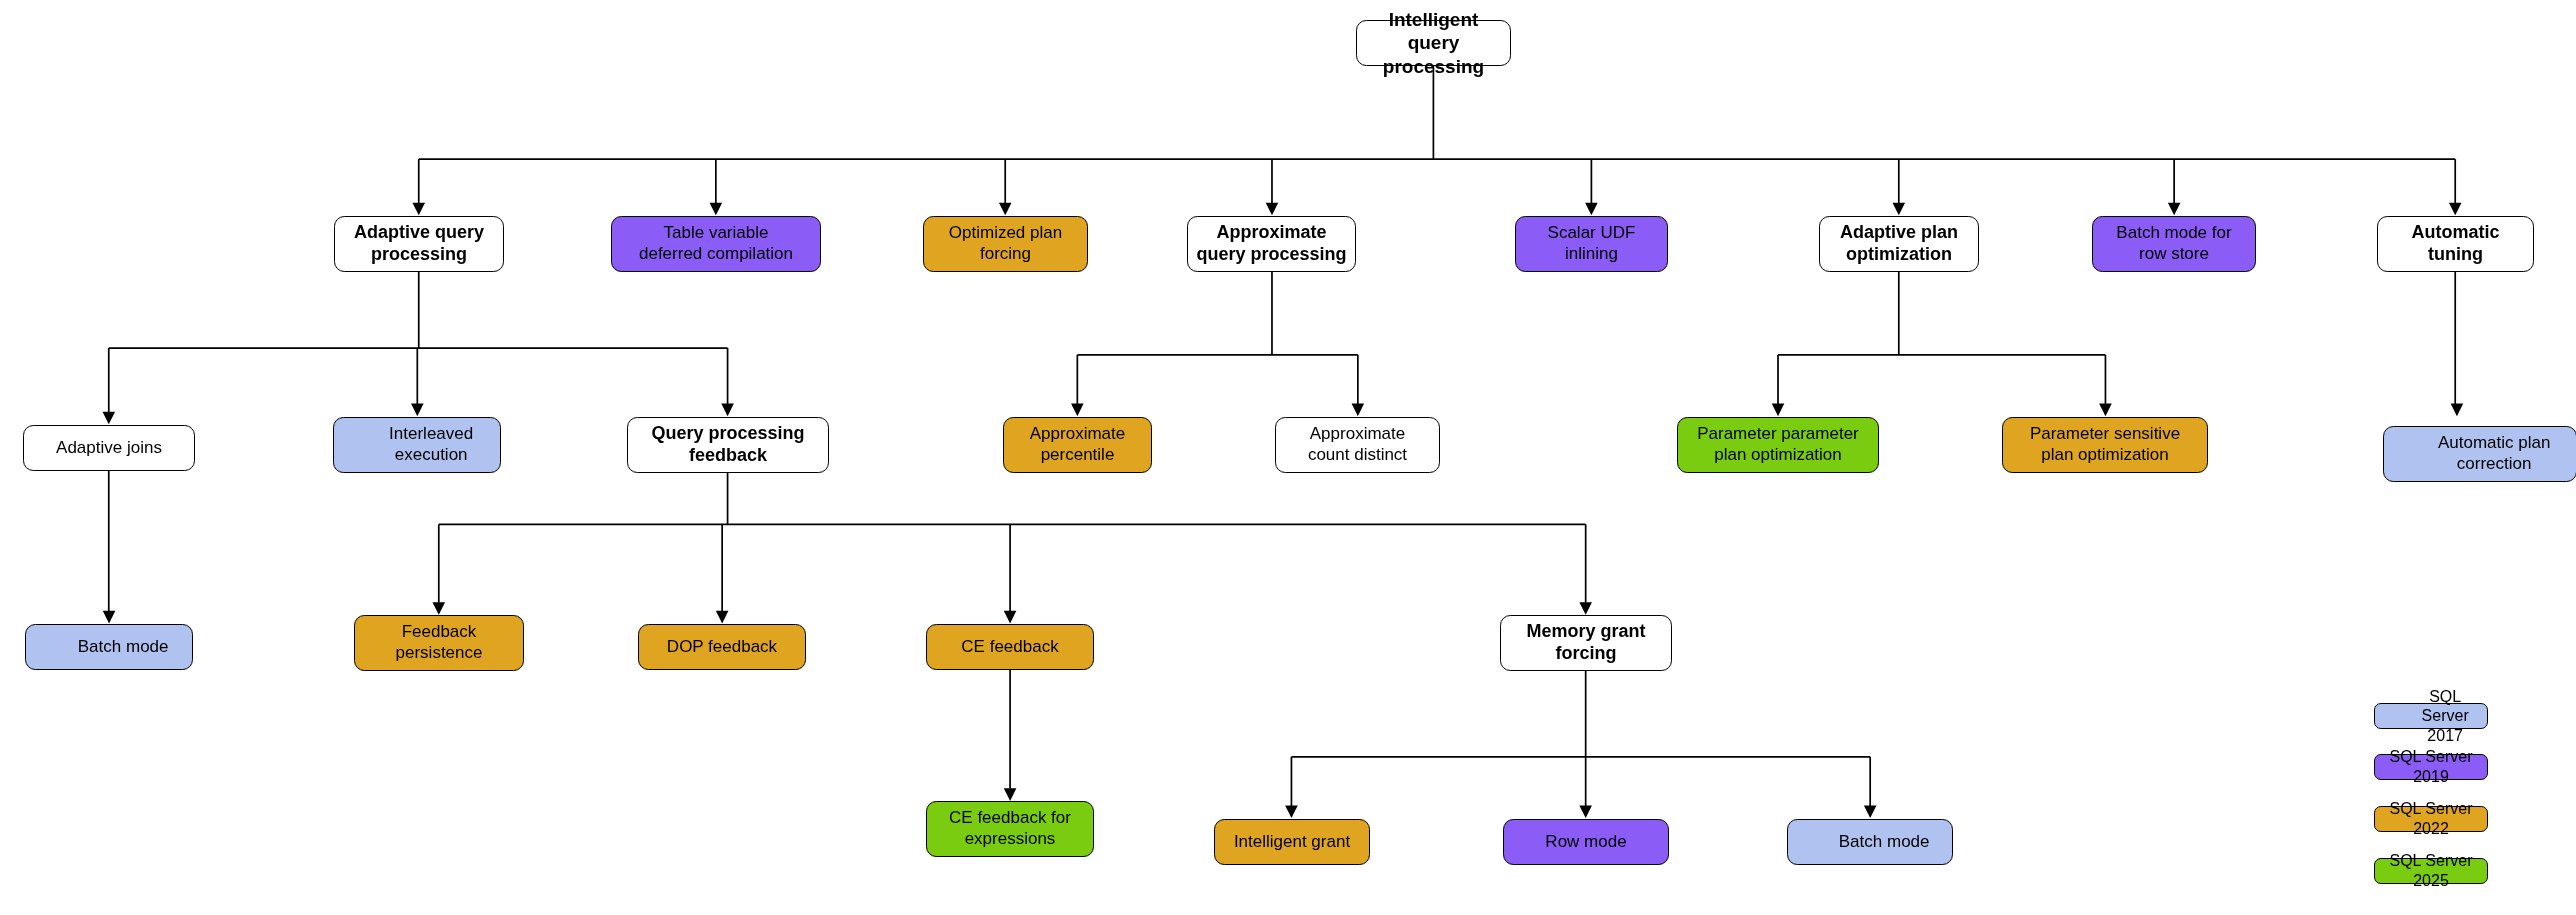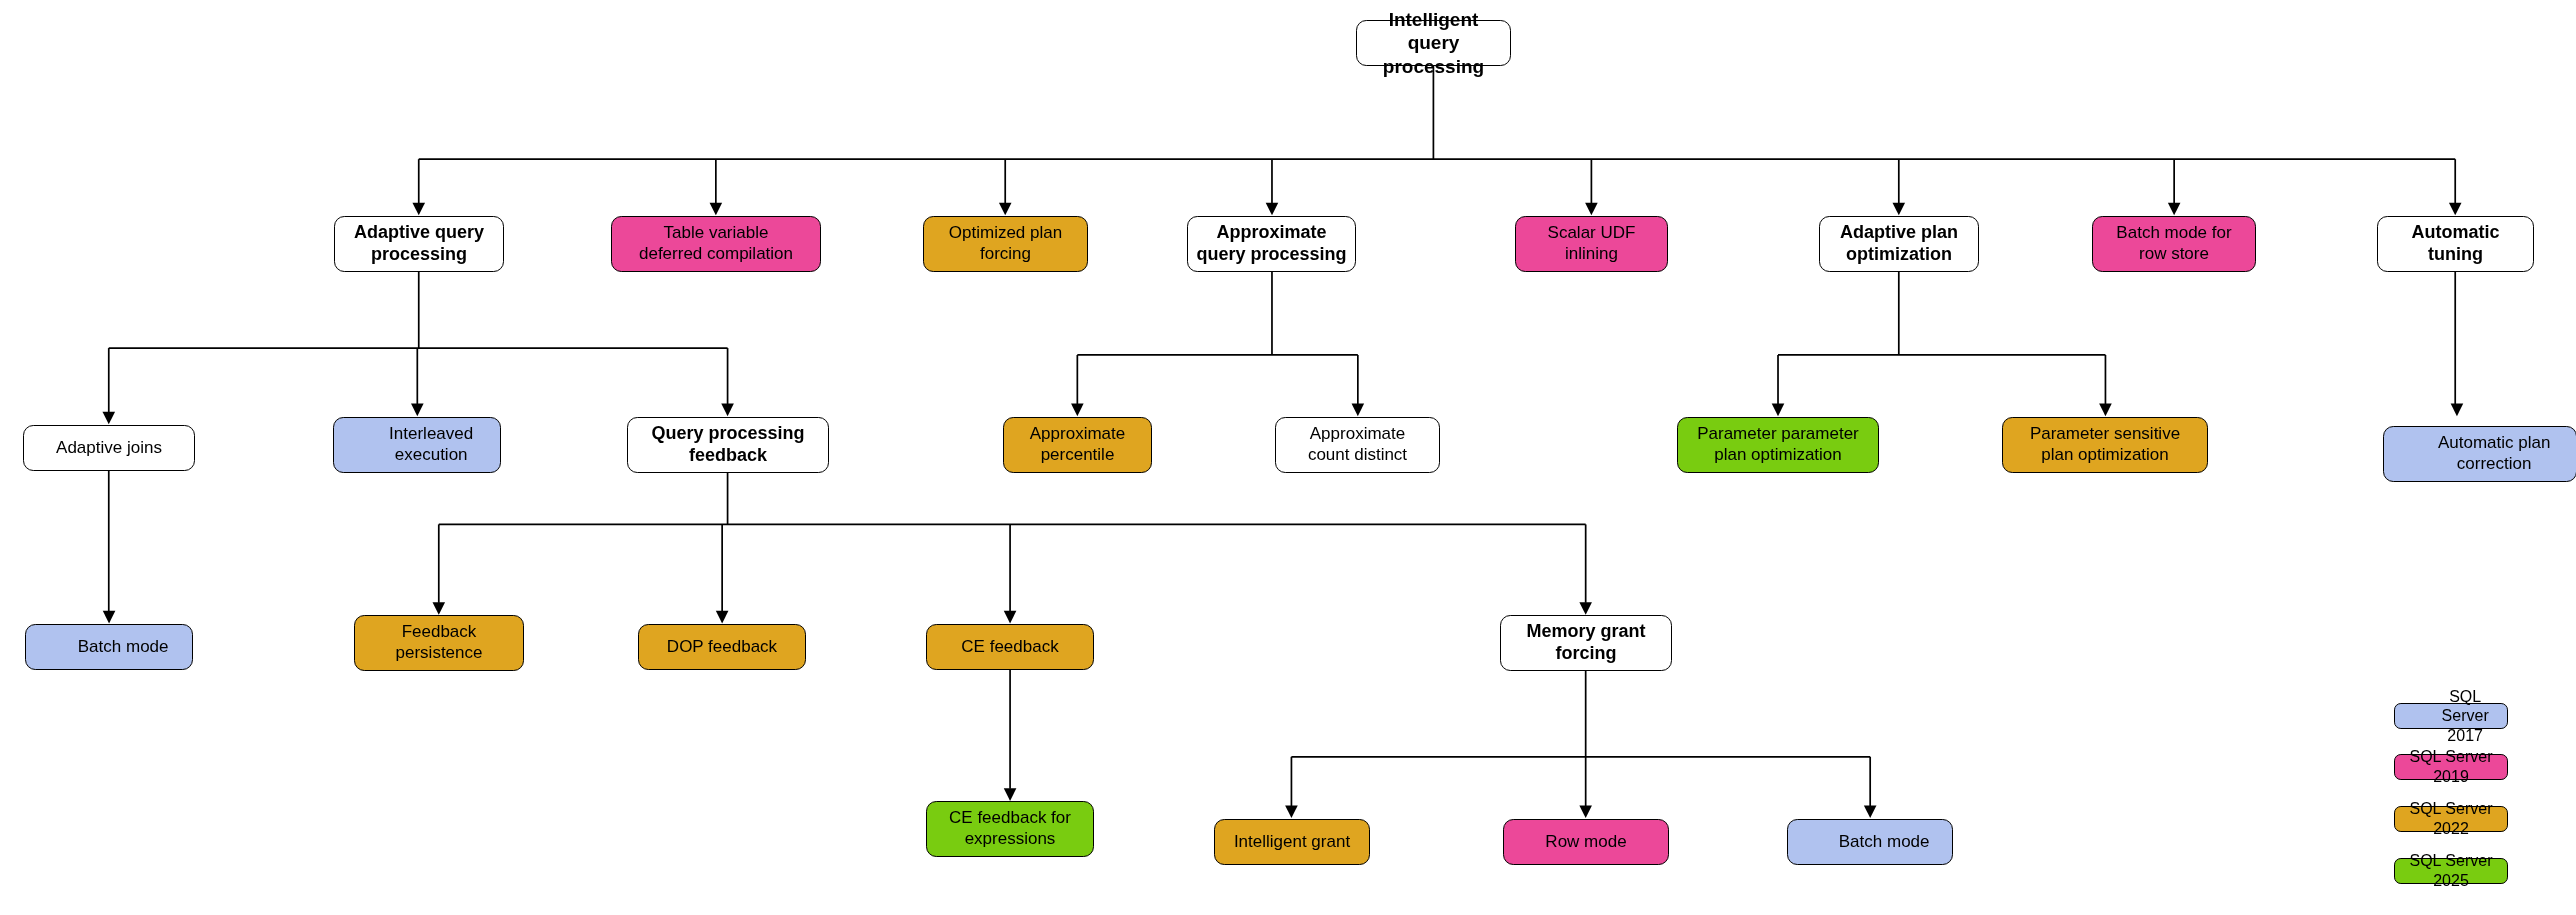--- a/index.html
+++ b/index.html
@@ -47,39 +47,38 @@
     font-weight: bold;
     font-size: 18px;
   }
   .node.lvl2 {
     font-size: 17px;
   }
   .node.lvl3 {
     font-size: 17px;
   }
   .node.plain  { background: #ffffff; }
-  .node.gray   { background: #ec4899; }
+  .node.gray   { background: #8b5cf6; }
   .node.orange { background: #dfa520; }
   .node.blue   { background: #b0c2ef; padding-left: 34px; }
   .node.green  { background: #79cc10; }
 
   .legend-item {
     position: absolute;
     box-sizing: border-box;
     border: 1.7px solid #000000;
     border-radius: 6.9px;
     display: flex;
     align-items: center;
     justify-content: center;
     font-size: 16px;
     color: #000000;
     height: 26px;
     width: 114px;
     left: 2374px;
-    margin-left: 20px;
   }
 </style>
 </head>
 <body>
 
 <div id="canvas">
   <svg id="edges" viewBox="0 0 4500 1600">
       <line x1="2504" y1="115" x2="2504" y2="278" stroke="#000000" stroke-width="3"></line>
       <line x1="731.5" y1="278" x2="4289" y2="278" stroke="#000000" stroke-width="3"></line>
       <line x1="731.5" y1="278" x2="731.5" y2="355" stroke="#000000" stroke-width="3"></line>

